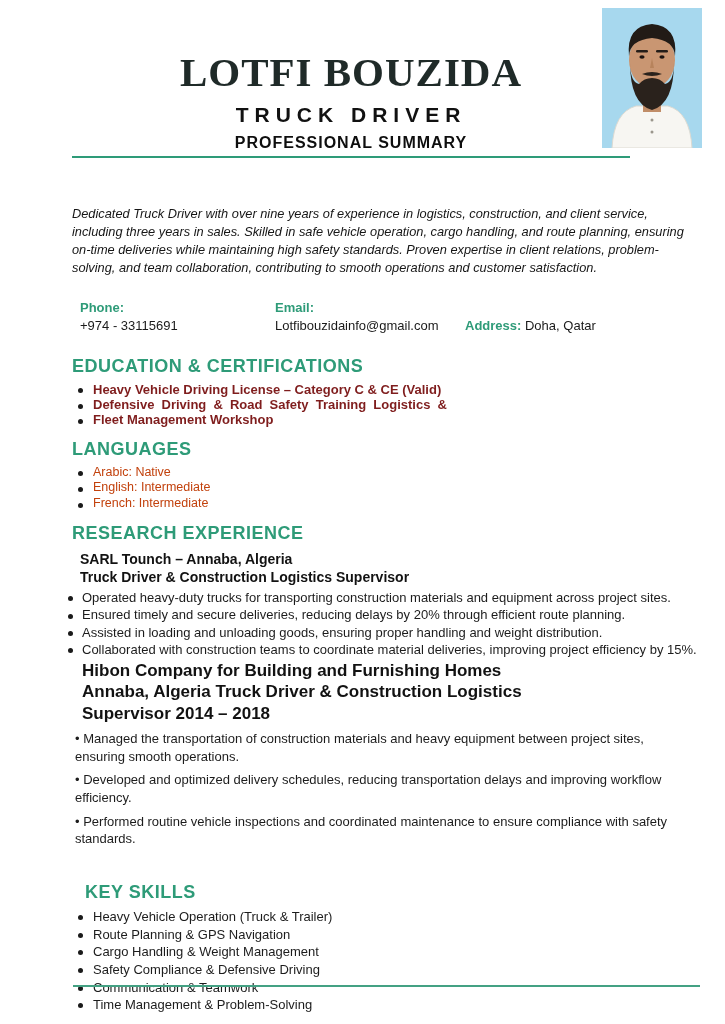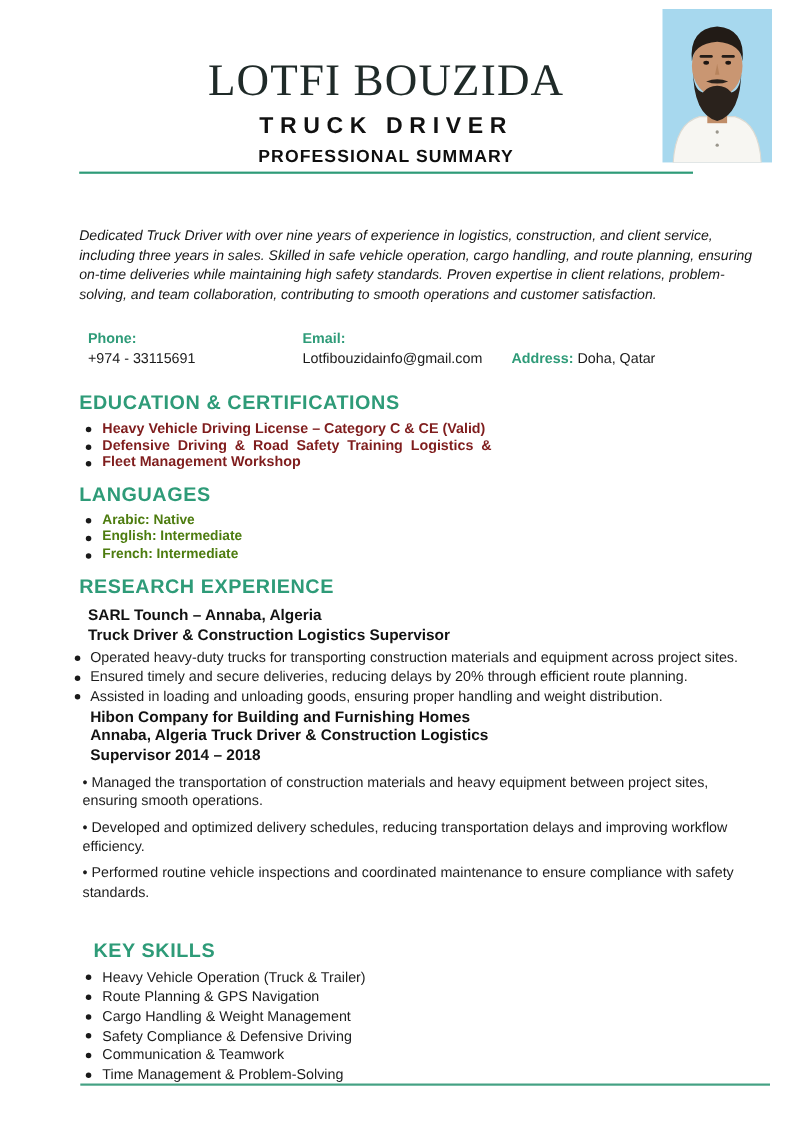--- a/index.html
+++ b/index.html
@@ -8,21 +8,21 @@
   .page {
     position:relative; width:725px; height:1024px; background:#fff;
     font-family:"Liberation Sans","DejaVu Sans",sans-serif; color:#1d1d1f;
     overflow:hidden;
   }
 
   
   .header { padding-top:50px; width:558px; margin-left:72px; text-align:center; }
   .name {
     font-family:"Liberation Serif","DejaVu Serif",serif;
-    font-size:41px; font-weight:400; color:#1f2a28; letter-spacing:1px; line-height:1.1;
+    font-size:41px; font-weight:700; color:#1f2a28; letter-spacing:1px; line-height:1.1;
   }
   .job-title { font-size:21px; font-weight:700; color:#111; letter-spacing:6px; margin-top:8px; }
   .summary-heading { font-size:16px; font-weight:800; color:#0e0e0e; letter-spacing:1px; margin-top:7px; }
   .header-rule { width:558px; margin:4px 0 0 72px; border:0; border-top:2px solid var(--accent); }
 
   .photo {
     position:absolute; top:8px; right:23px; width:100px; height:140px; overflow:hidden;
   }
   .photo svg { display:block; }
 
@@ -51,32 +51,32 @@
   .mt-skills { margin-top:34px; margin-left:85px; }
 
   ul.dots { list-style:none; margin:5px 0 0 0; padding:0 0 0 78px; }
   ul.dots li { position:relative; padding-left:15px; }
   ul.dots li::before {
     content:""; position:absolute; left:0; top:0.52em;
     width:5px; height:5px; border-radius:50%; background:#1a1a1a;
   }
   ul.edu-list li { font-weight:700; font-size:13px; line-height:1.18; color:#7f1d1d; }
   ul.edu-list li.just { word-spacing:3.5px; }
-  ul.lang-list li { font-weight:700; font-size:12.5px; line-height:1.26; color:#4d7c0f; }
+  ul.lang-list li { font-weight:400; font-size:12.5px; line-height:1.26; color:#c2410c; }
   ul.skills-list li { font-weight:400; font-size:13px; line-height:1.36; color:#1c1c1c; }
 
   
   .job-header { margin:7px 0 0 80px; font-size:14px; font-weight:700; color:#121212; line-height:1.26; }
   ul.exp-list { list-style:none; margin:3px 0 0 0; padding:0 24px 0 68px; }
   ul.exp-list li { position:relative; padding-left:14px; font-size:13px; line-height:1.32; color:#1c1c1c; }
   ul.exp-list li::before {
     content:""; position:absolute; left:0; top:0.55em;
     width:5px; height:5px; border-radius:50%; background:#1a1a1a;
   }
-  .job2-header { margin:2px 0 0 82px; font-size:14px; font-weight:700; color:#121212; line-height:1.26; }
+  .job2-header { margin:2px 0 0 82px; font-size:17px; font-weight:700; color:#121212; line-height:1.26; }
   .job2-bullets { margin:4px 0 0 75px; width:600px; }
   .job2-bullets p { margin:6px 0; font-size:13px; line-height:1.36; color:#1c1c1c; }
   .job2-bullets p::before { content:"• "; }
 
   
   .bottom-rule {
     position:absolute; left:73px; top:985px; width:627px;
     border:0; border-top:2.5px solid #44a183; margin:0;
   }
 </style>
@@ -155,20 +155,21 @@
   <h2 class="section-heading mt-exp">RESEARCH EXPERIENCE</h2>
 
   <div class="job-header">
     <div>SARL Tounch – Annaba, Algeria</div>
     <div>Truck Driver &amp; Construction Logistics Supervisor</div>
   </div>
   <ul class="exp-list">
     <li>Operated heavy-duty trucks for transporting construction materials and equipment across project sites.</li>
     <li>Ensured timely and secure deliveries, reducing delays by 20% through efficient route planning.</li>
     <li>Assisted in loading and unloading goods, ensuring proper handling and weight distribution.</li>
+    <li>Collaborated with construction teams to coordinate material deliveries, improving project efficiency by 15%.</li>
   </ul>
 
   <div class="job2-header">
     <div>Hibon Company for Building and Furnishing Homes</div>
     <div>
       <span class="italic">Annaba, Algeria</span>
       <span>Truck Driver &amp; Construction Logistics</span>
     </div>
     <div>Supervisor 2014 – 2018</div>
   </div>

